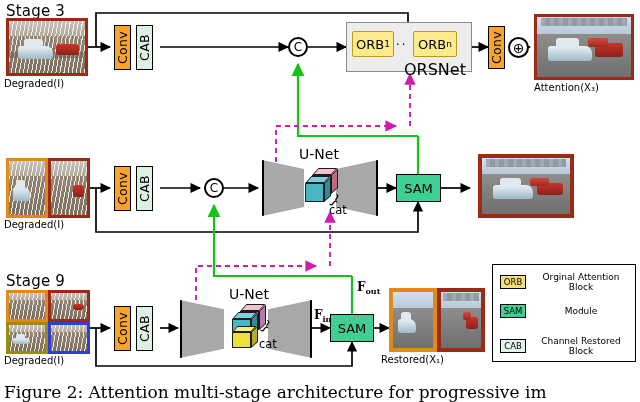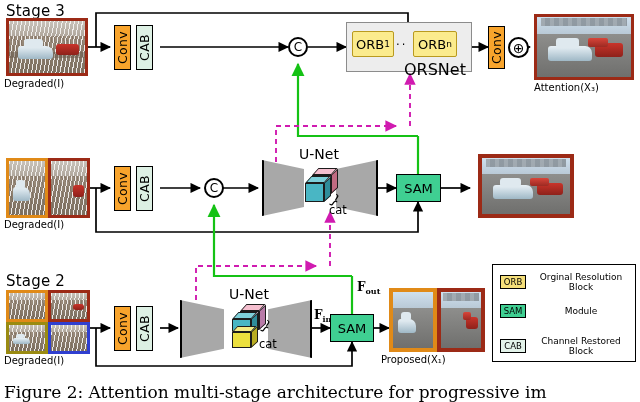--- a/index.html
+++ b/index.html
@@ -280,21 +280,21 @@
       <div class="sky">
           <div class="bldg"></div>
         </div>
         <div class="gnd"></div>
       <div class="carA"></div>
         <div class="carB"></div>
         <div class="carC"></div>
     </div>
   </div>
 
-  <div class="lbl stage-title" style="left:6px;top:272px;">Stage 2</div>
+  <div class="lbl stage-title" style="left:6px;top:272px;">Stage 9</div>
 
   <div class="patchgrid deg" style="left:6px;top:290px;width:84px;height:64px;grid-template-columns:1fr 1fr;grid-template-rows:1fr 1fr;">
     <div class="patch" style="border:3px solid #e08a18;">
       <div class="sky"></div>
         <div class="gnd"></div>
     </div>
     <div class="patch" style="border:3px solid #9c2a16;">
       <div class="sky"></div>
         <div class="gnd"></div>
         <div class="carB"></div>
@@ -360,31 +360,31 @@
     <div class="patch" style="border:4px solid #9c2a16;">
       <div class="sky">
           <div class="bldg"></div>
         </div>
         <div class="gnd"></div>
       <div class="carB"></div>
         <div class="carC"></div>
     </div>
   </div>
   <div class="cap" style="left:381px;top:354px;">
-    <span>Proposed(X₁)</span>
+    <span>Restored(X₁)</span>
   </div>
 
   <div class="legend" style="left:492px;top:264px;width:144px;height:98px;"></div>
 
   <div class="legrow" style="left:500px;top:272px;width:128px;">
     <div class="legchip" style="background:#f5df7a;">
       <span>ORB</span>
     </div>
     <div class="legtxt">
-      <div>Orginal Resolution</div>
+      <div>Orginal Attention</div>
       <div>Block</div>
     </div>
   </div>
 
   <div class="legrow" style="left:500px;top:304px;width:128px;">
     <div class="legchip" style="background:#3fcf92;">
       <span>SAM</span>
     </div>
     <div class="legtxt">
       <div>Module</div>

